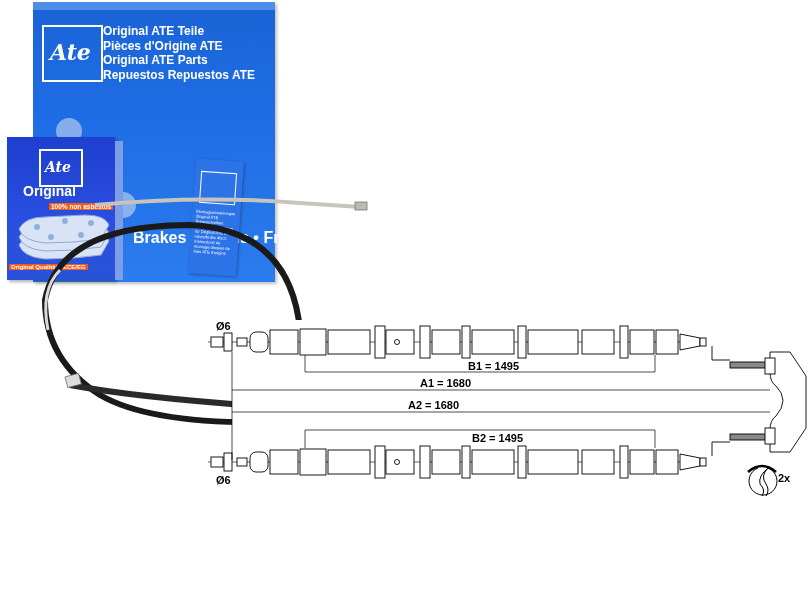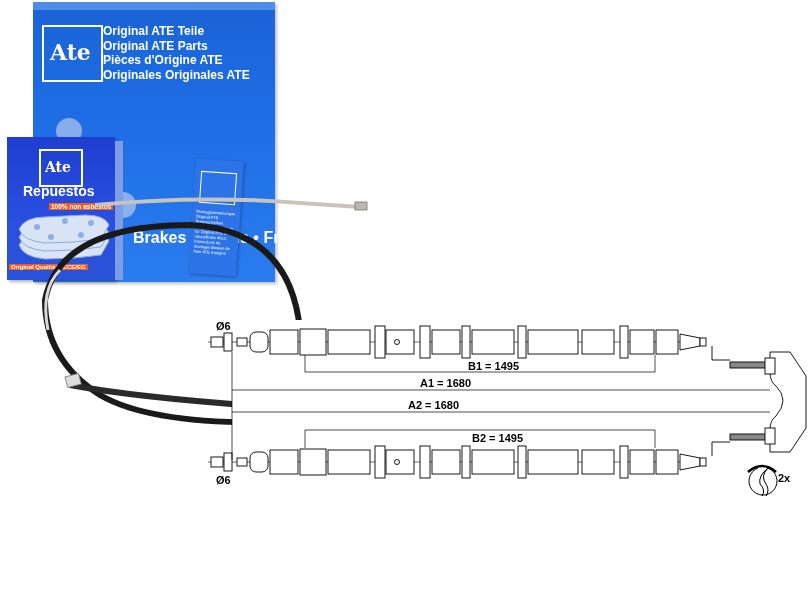--- a/index.html
+++ b/index.html
@@ -2,21 +2,21 @@
 <html><head>
 <meta charset="utf-8">
 <style>
   html,body{margin:0;padding:0;background:#ffffff;}
   body{width:810px;height:610px;position:relative;overflow:hidden;font-family:"Liberation Sans",sans-serif;}
   .abs{position:absolute;}
   
   #big-box{left:33px;top:2px;width:242px;height:280px;background:linear-gradient(180deg,#1a63d6 0%,#1f6ee6 45%,#2b7cee 100%);box-shadow:2px 2px 3px rgba(0,0,0,0.25);}
   #big-box .topstrip{position:absolute;left:0;top:0;width:100%;height:8px;background:#4f8ee8;}
   #big-logo-frame{left:9px;top:23px;width:57px;height:53px;border:2px solid #fff;}
-  .ate-logo{color:#fff;font-family:"DejaVu Serif",serif;font-weight:bold;}
+  .ate-logo{color:#fff;font-family:"DejaVu Serif",serif;font-style:italic;font-weight:bold;}
   #big-lines{left:70px;top:22px;color:#fff;font-weight:bold;font-size:12px;line-height:14.5px;white-space:nowrap;}
   #big-brakes{left:100px;top:227px;color:#fff;font-weight:bold;font-size:16px;white-space:nowrap;}
   
   #small-box{left:7px;top:137px;width:108px;height:143px;background:linear-gradient(180deg,#1e3fcf 0%,#2a4fe0 60%,#2a52d8 100%);box-shadow:2px 2px 3px rgba(0,0,0,0.3);}
   #small-box .side{position:absolute;right:-8px;top:4px;width:8px;height:139px;background:#7c9de8;}
   #small-logo-frame{left:32px;top:12px;width:40px;height:34px;border:2px solid #fff;}
   #small-original{left:16px;top:46px;color:#fff;font-weight:bold;font-size:14px;}
   #nonasb{left:42px;top:66px;background:#f05a1a;color:#fff;font-size:6.5px;font-weight:bold;padding:0 2px;white-space:nowrap;}
   #qual{left:2px;top:127px;background:#f05a1a;color:#fff;font-size:6px;font-weight:bold;padding:0 2px;white-space:nowrap;}
   
@@ -29,41 +29,41 @@
 </head>
 <body>
 
 <div id="big-box" class="abs">
   <div class="topstrip"></div>
   <div id="big-logo-frame" class="abs">
     <div class="ate-logo" style="position:absolute;left:6px;top:12px;font-size:22px;">Ate</div>
   </div>
   <div id="big-lines" class="abs">
     <div>Original ATE Teile</div>
+    <div>Pièces d'Origine ATE</div>
     <div>Original ATE Parts</div>
-    <div>Pièces d'Origine ATE</div>
-    <div>Originales Originales ATE</div>
+    <div>Repuestos Repuestos ATE</div>
   </div>
   <div id="big-brakes" class="abs">Brakes • Freins • Frenos</div>
 </div>
 
 <div class="abs wm" style="left:56px;top:118px;"></div>
 <div class="abs wm" style="left:110px;top:192px;"></div>
 
 <div id="leaflet" class="abs">
   <div class="frame"></div>
   <div class="txt">Montageanweisungen Original ATE Bremsscheiben. Mounting instructions for Original ATE brake rotors/brake discs. Instructions de montage disques de frein ATE d'origine</div>
 </div>
 
 <div id="small-box" class="abs">
   <div class="side"></div>
   <div id="small-logo-frame" class="abs">
     <div class="ate-logo" style="position:absolute;left:4px;top:8px;font-size:14px;">Ate</div>
   </div>
-  <div id="small-original" class="abs">Repuestos</div>
+  <div id="small-original" class="abs">Original</div>
   <div id="nonasb" class="abs">100% non asbestos</div>
   <svg class="abs" style="left:8px;top:74px;" width="98" height="50">
     <g fill="#d8e4f5" stroke="#8fa8d8" stroke-width="1">
       <path d="M4 34 Q10 22 30 22 L70 20 Q90 20 94 30 L86 44 Q60 48 30 48 Q8 46 4 34Z"></path>
       <path d="M4 26 Q10 14 30 14 L70 12 Q90 12 94 22 L86 36 Q60 40 30 40 Q8 38 4 26Z"></path>
       <path d="M4 18 Q10 6 30 6 L70 4 Q90 4 94 14 L86 28 Q60 32 30 32 Q8 30 4 18Z"></path>
     </g>
     <g fill="#8fb0e0">
       <circle cx="22" cy="16" r="3"></circle>
         <circle cx="50" cy="10" r="3"></circle>

